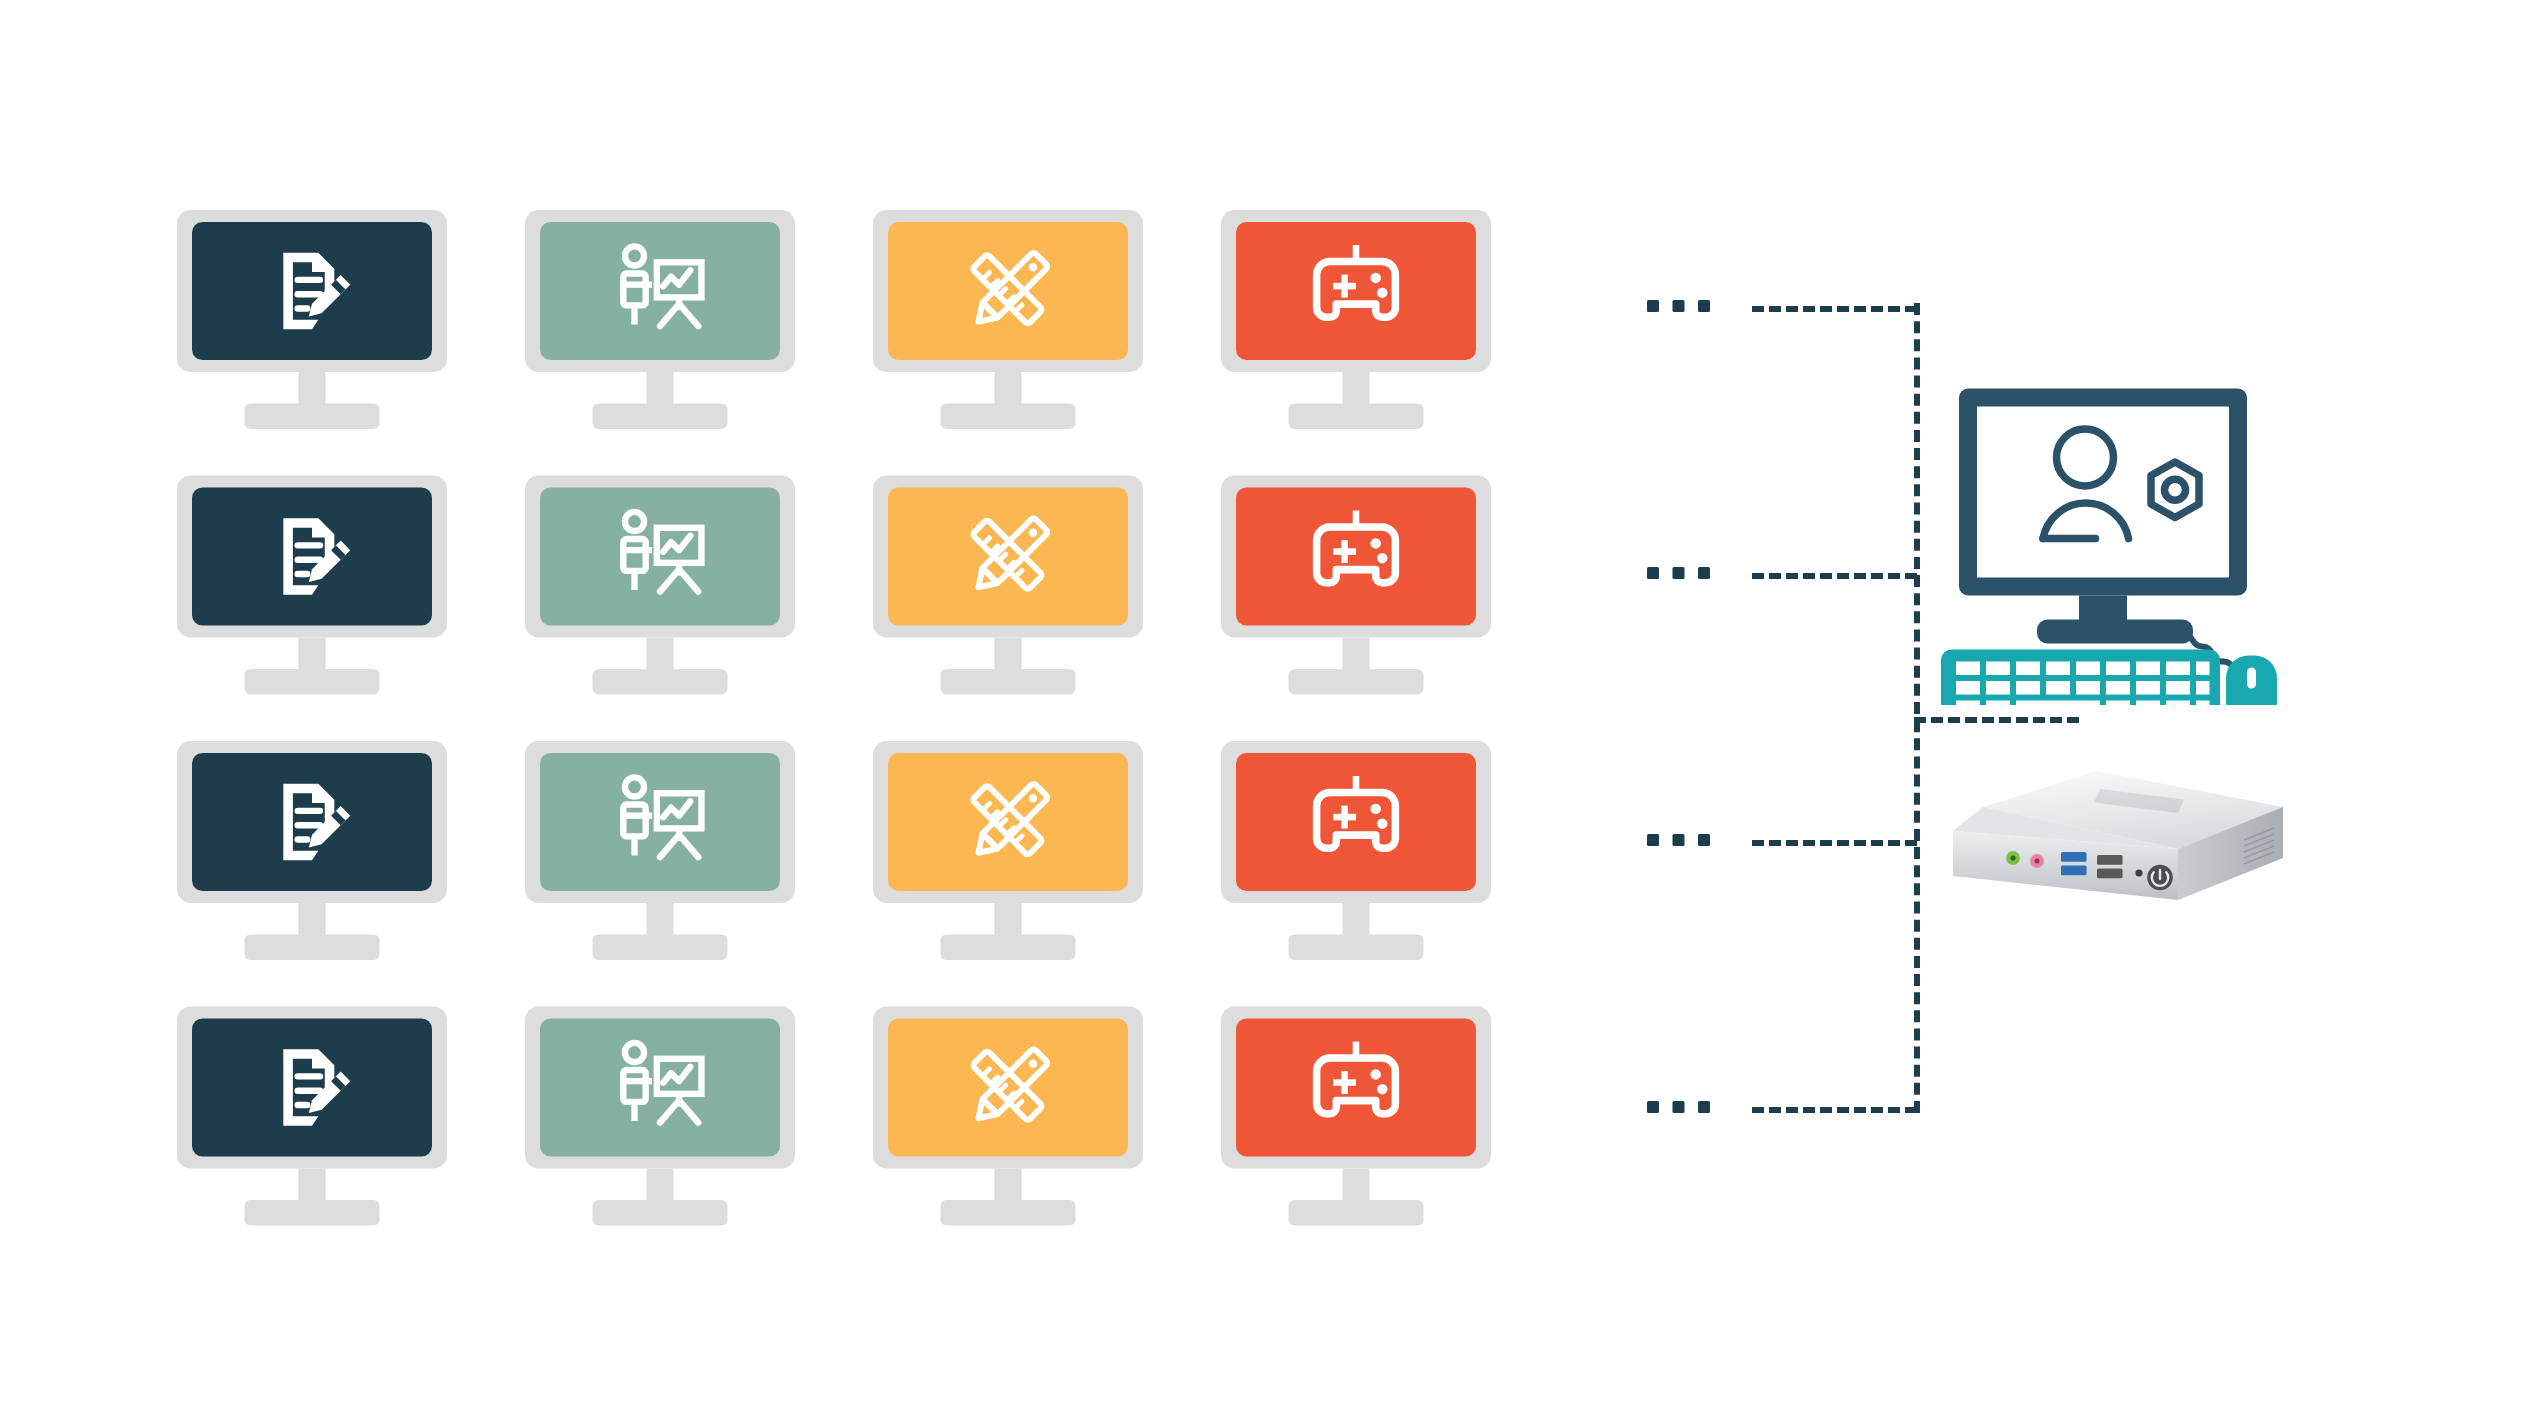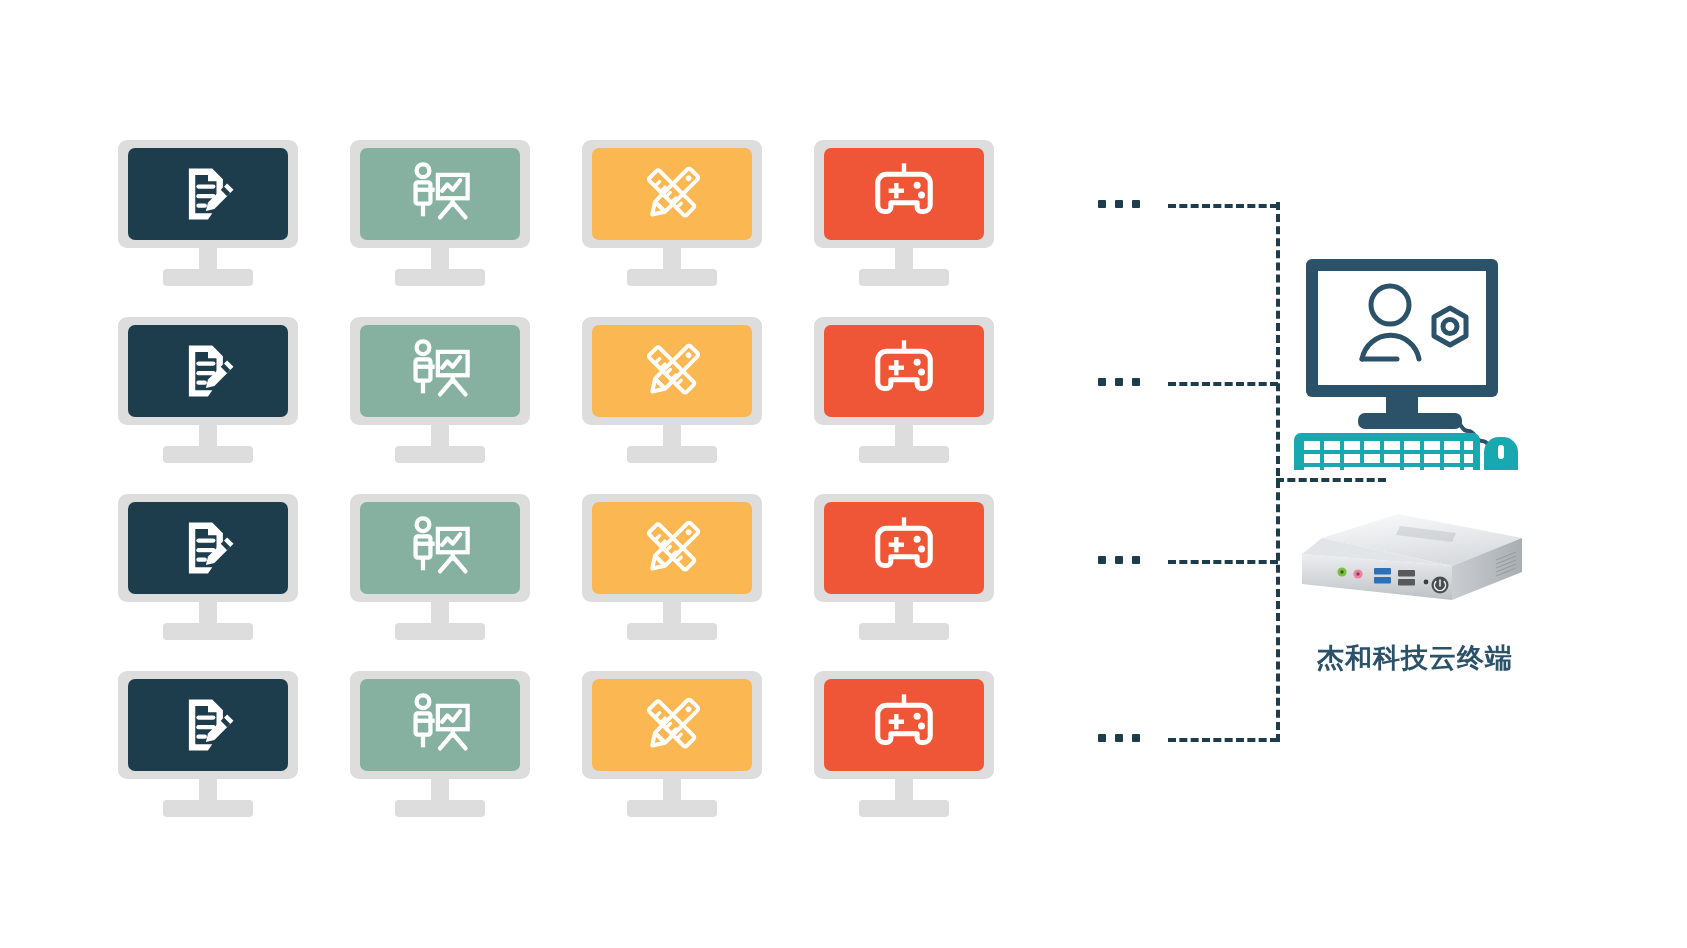--- a/index.html
+++ b/index.html
@@ -601,16 +601,15 @@
 
           <circle cx="146" cy="82" r="2.4" fill="#3b3d3f"></circle>
 
           <circle cx="160" cy="85" r="8.5" fill="#4a4d50"></circle>
           <path d="M160 80v6" stroke="#e7e9ea" stroke-width="1.6" stroke-linecap="round"></path>
           <path d="M155.8 81.5a5.5 5.5 0 1 0 8.4 0" fill="none" stroke="#e7e9ea" stroke-width="1.6" stroke-linecap="round"></path>
         </g>
       </svg>
     </div>
 
-    <div class="terminal-caption">杰和科技云终端</div>
   </div>
 
 </div>
 
 </body></html>

